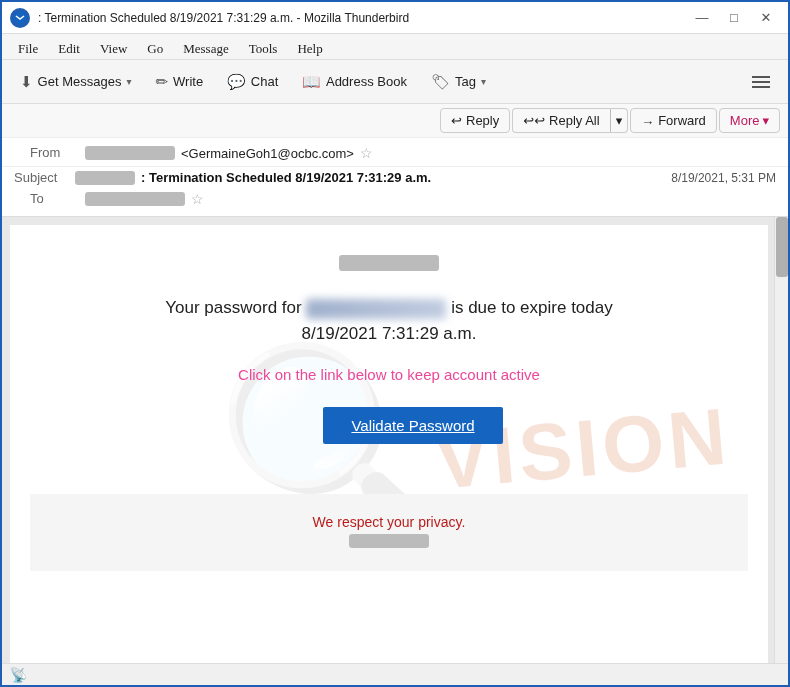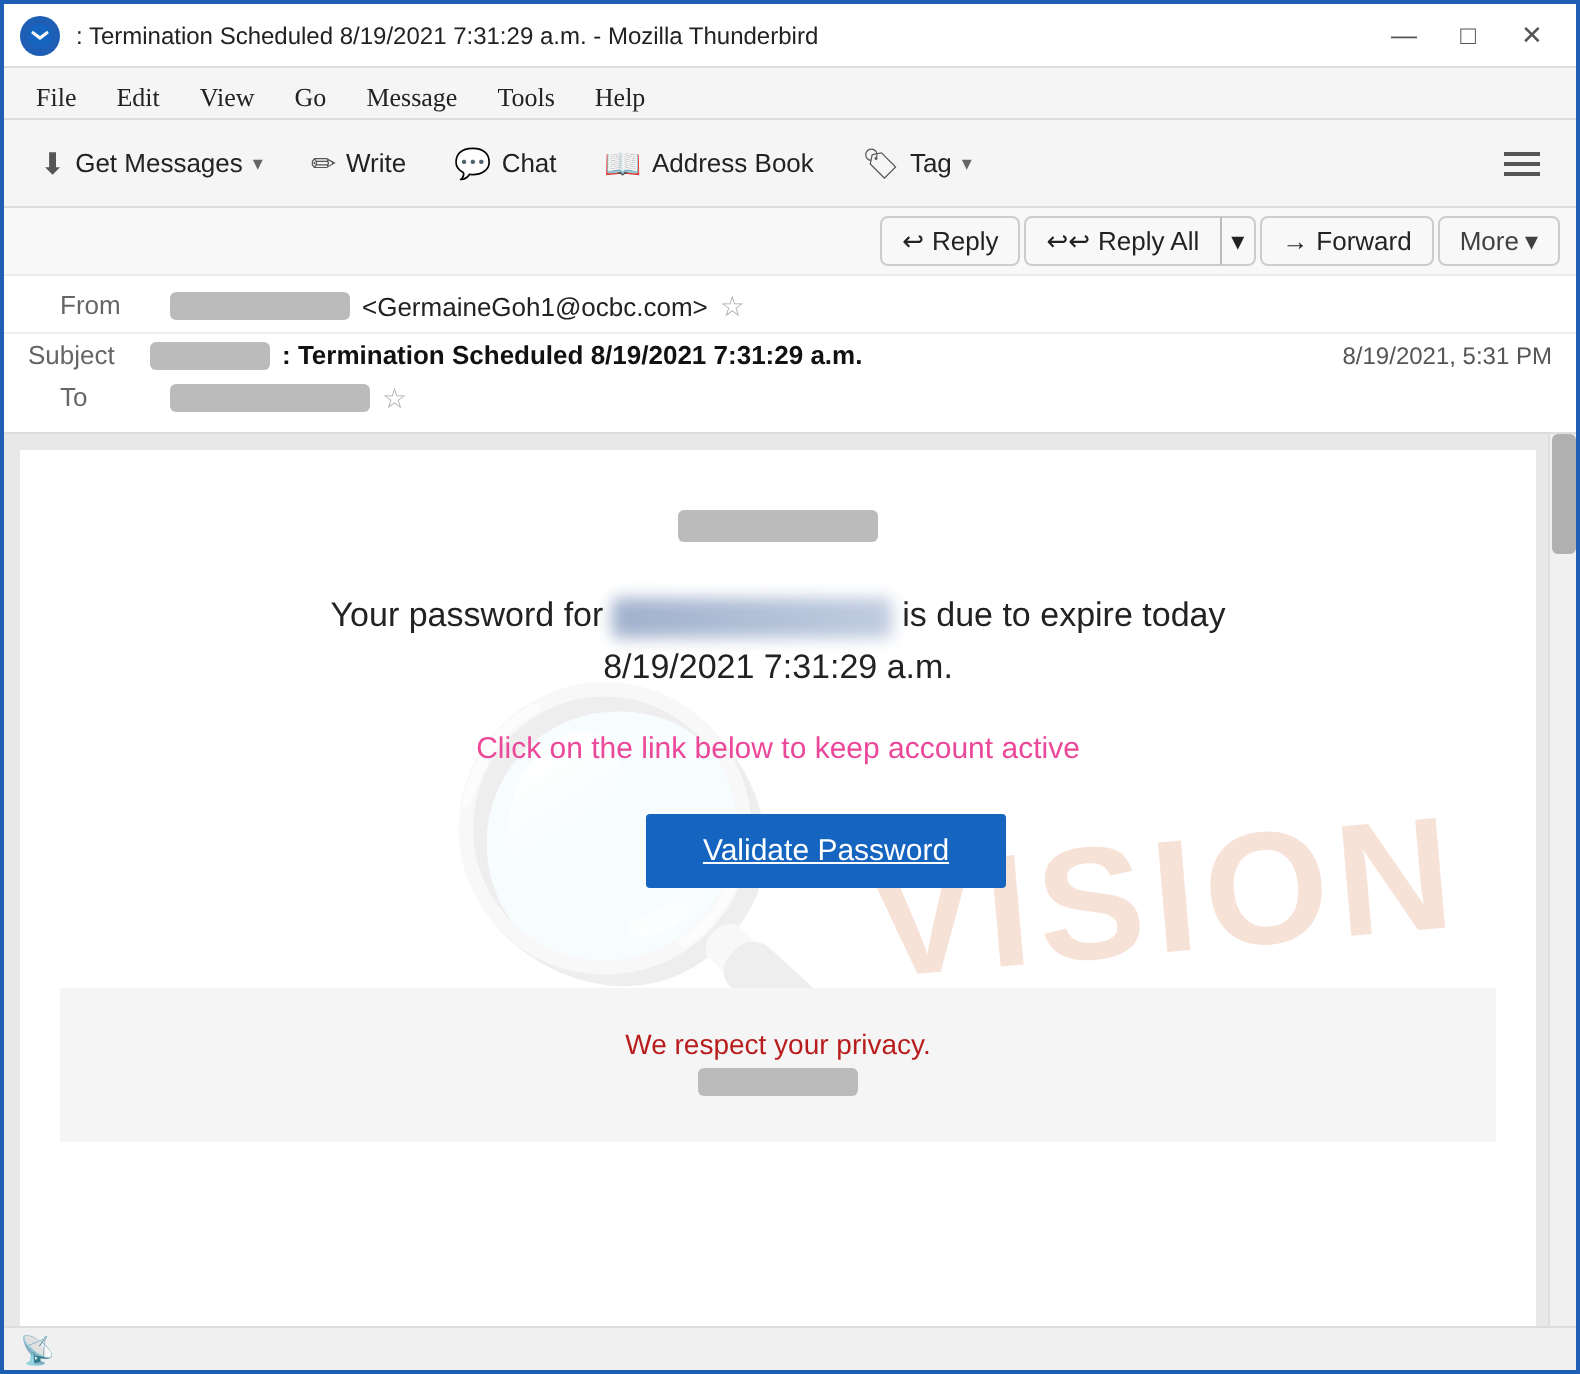--- a/index.html
+++ b/index.html
@@ -199,21 +199,21 @@
     .more-btn {
       display: flex;
       align-items: center;
       gap: 3px;
       padding: 4px 10px;
       background: transparent;
       border: 1px solid #ccc;
       border-radius: 4px;
       cursor: pointer;
       font-size: 13px;
-      color: #404040;
+      color: #be185d;
     }
 
     
     .email-fields {
       padding: 4px 0;
     }
 
     .email-field-row {
       display: flex;
       align-items: flex-start;

